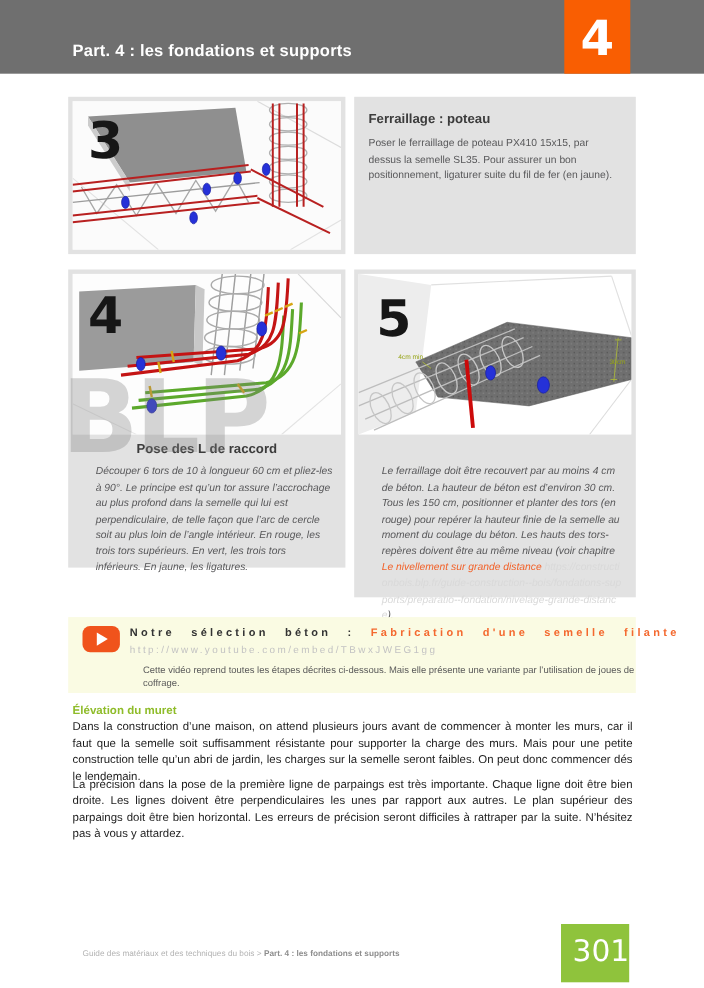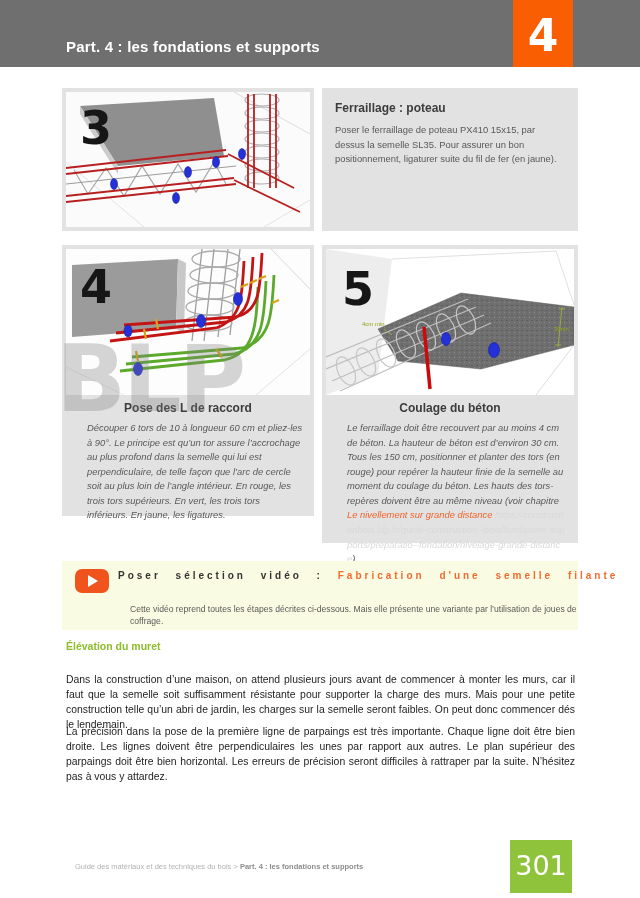--- a/index.html
+++ b/index.html
@@ -38,29 +38,29 @@
   .yt-icon { position:absolute; left:13px; top:8px; width:34px; height:24px; background:#f0531c; border-radius:7px; cursor:pointer; }
   .yt-icon::after { content:""; position:absolute; left:13px; top:6px; width:0; height:0;
       border-left:10px solid #ffffff; border-top:6px solid transparent; border-bottom:6px solid transparent; }
   .video-title-line { position:absolute; left:56px; top:9px; width:455px; font-size:10px; font-weight:bold; letter-spacing:3px; word-spacing:9px; color:#333333; white-space:nowrap; }
   .video-title-line .vt { color:#f4692f; }
   .video-url { position:absolute; left:56px; top:25px; font-size:9px; letter-spacing:2.2px; color:#c3c3c3; white-space:nowrap; }
   .video-desc { position:absolute; left:68px; top:42px; width:448px; font-size:8.6px; line-height:1.4; color:#5a5a5a; }
 
   
   .green-heading { position:absolute; left:66px; top:640px; font-size:10.5px; font-weight:bold; color:#8fbc2a; }
-  .para { position:absolute; left:66px; width:509px; font-size:10.4px; line-height:1.43; color:#1d1d1d; text-align:justify;margin-top:18px; }
+  .para { position:absolute; left:66px; width:509px; font-size:10.4px; line-height:1.43; color:#1d1d1d; text-align:justify; }
   #para1 { top:655px; }
   #para2 { top:707px; }
 
   
   .breadcrumb { position:absolute; left:75px; top:862px; font-size:7.5px; color:#b3b3b3; }
   .breadcrumb b { color:#8d8d8d; }
   .page-badge { position:absolute; left:510px; top:840px; width:62px; height:53px; background:#8fc33c; }
-  .page-badge span { position:absolute; left:0; right:0; top:12px; text-align:center; color:#ffffff; font-size:27px; line-height:1; font-family:"DejaVu Sans", sans-serif; }
+  .page-badge span { position:absolute; left:0; right:0; top:12px; text-align:right; color:#ffffff; font-size:27px; line-height:1; font-family:"DejaVu Sans", sans-serif; }
 
   
   .watermark { position:absolute; left:56px; top:338px; z-index:6; pointer-events:none;
       font-family:"DejaVu Sans", sans-serif; font-weight:bold; font-size:92px; line-height:0.92;
       letter-spacing:-3px; color:rgba(128,128,128,0.32); white-space:nowrap; }
 
   svg text.stepnum { font-family:"DejaVu Sans", sans-serif; font-weight:bold; font-size:46px; fill:#161616; }
   svg text.dim { font-family:"Liberation Sans", sans-serif; font-size:6px; fill:#96a417; }
 </style>
 </head>
@@ -223,34 +223,34 @@
     <g stroke="#aab63a" stroke-width="0.8" fill="none">
       <line x1="58" y1="80" x2="66" y2="86"></line>
       <line x1="236" y1="58" x2="232" y2="98"></line>
       <line x1="233" y1="60" x2="239" y2="60"></line>
       <line x1="229" y1="96" x2="235" y2="96"></line>
     </g>
     <text class="dim" x="36" y="77">4cm min.</text>
     <text class="dim" x="228" y="82">30cm</text>
     <text class="stepnum" x="16" y="56">5</text>
   </svg>
-  <div class="cap panel-heading">Coulage du béton</div>
   <div class="cap-body panel-body">
     <span>Le ferraillage doit être recouvert par au moins 4 cm de béton. La hauteur de béton est d’environ 30 cm. Tous les 150 cm, positionner et planter des tors (en rouge) pour repérer la hauteur finie de la semelle au moment du coulage du béton. Les hauts des tors-repères doivent être au même niveau (voir chapitre</span>
     <span class="link-orange">Le nivellement sur grande distance</span>
     <span class="faint-url">https://constructionbois.blp.fr/guide-construction--bois/fondations-supports/preparatio--fondation/nivelage-grande-distance</span><span>).</span>
   </div>
 </div>
 
 <div class="video-box">
   <div class="yt-icon"></div>
   <div class="video-title-line">
-    <span>Poser sélection vidéo :</span>
+    <span>Notre sélection béton :</span>
     <span class="vt">Fabrication d'une semelle filante</span>
   </div>
+  <div class="video-url">http://www.youtube.com/embed/TBwxJWEG1gg</div>
   <div class="video-desc">Cette vidéo reprend toutes les étapes décrites ci-dessous. Mais elle présente une variante par l’utilisation de joues de coffrage.</div>
 </div>
 
 <div class="green-heading">Élévation du muret</div>
 <div class="para" id="para1">Dans la construction d’une maison, on attend plusieurs jours avant de commencer à monter les murs, car il faut que la semelle soit suffisamment résistante pour supporter la charge des murs. Mais pour une petite construction telle qu’un abri de jardin, les charges sur la semelle seront faibles. On peut donc commencer dés le lendemain.</div>
 <div class="para" id="para2">La précision dans la pose de la première ligne de parpaings est très importante. Chaque ligne doit être bien droite. Les lignes doivent être perpendiculaires les unes par rapport aux autres. Le plan supérieur des parpaings doit être bien horizontal. Les erreurs de précision seront difficiles à rattraper par la suite. N’hésitez pas à vous y attardez.</div>
 
 <div class="watermark">
   <div>BLP</div>
 </div>

